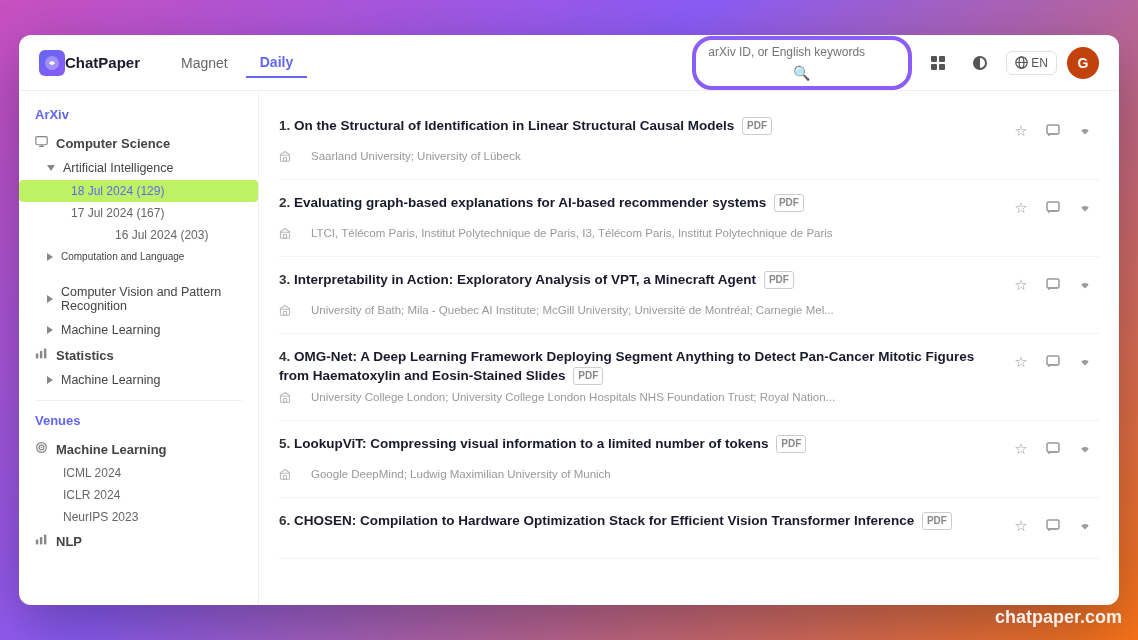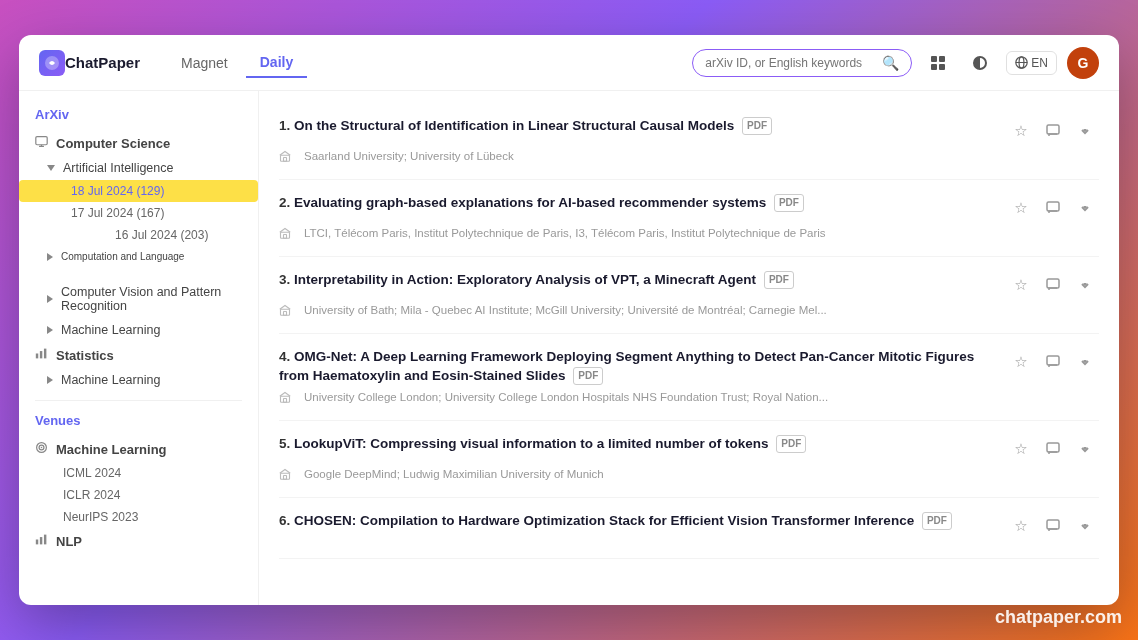--- a/index.html
+++ b/index.html
@@ -83,25 +83,26 @@
       border-radius: 0;
     }
     .header-right {
       display: flex;
       align-items: center;
       gap: 10px;
     }
     .search-box {
       display: flex;
       align-items: center;
-      border: 1px solid #8b5cf6;
+      border: 4px solid #8b5cf6;
       border-radius: 20px;
       padding: 5px 12px;
       gap: 6px;
       width: 220px;
+      flex-direction: column;
     }
     .search-box input {
       border: none;
       outline: none;
       font-size: 12px;
       color: #999;
       width: 100%;
       background: transparent;
     }
     .search-icon-btn {
@@ -186,21 +187,21 @@
       font-weight: 600;
       font-size: 13px;
     }
     .sidebar-sub-item {
       padding: 4px 16px 4px 48px;
       font-size: 12px;
       color: #666;
       cursor: pointer;
     }
     .sidebar-sub-item.selected {
-      background: #fde047;
+      background: #bef264;
       color: #6366f1;
       border-radius: 4px;
     }
     .sidebar-divider {
       height: 1px;
       background: #f0f0f0;
       margin: 8px 16px;
     }
     .triangle-right { display: inline-block; width: 0; height: 0; border-top: 4px solid transparent; border-bottom: 4px solid transparent; border-left: 6px solid #888; }
     .triangle-down { display: inline-block; width: 0; height: 0; border-left: 4px solid transparent; border-right: 4px solid transparent; border-top: 6px solid #888; }
@@ -255,21 +256,21 @@
       color: #999;
       font-size: 15px;
       display: flex;
       align-items: center;
       justify-content: center;
       border-radius: 4px;
     }
     .paper-meta {
       display: flex;
       align-items: flex-start;
-      gap: 13px;
+      gap: 20px;
       margin-top: 4px;
     }
     .meta-icon {
       color: #bbb;
       font-size: 12px;
       margin-top: 1px;
       flex-shrink: 0;
     }
     .paper-affiliation {
       font-size: 11.5px;

